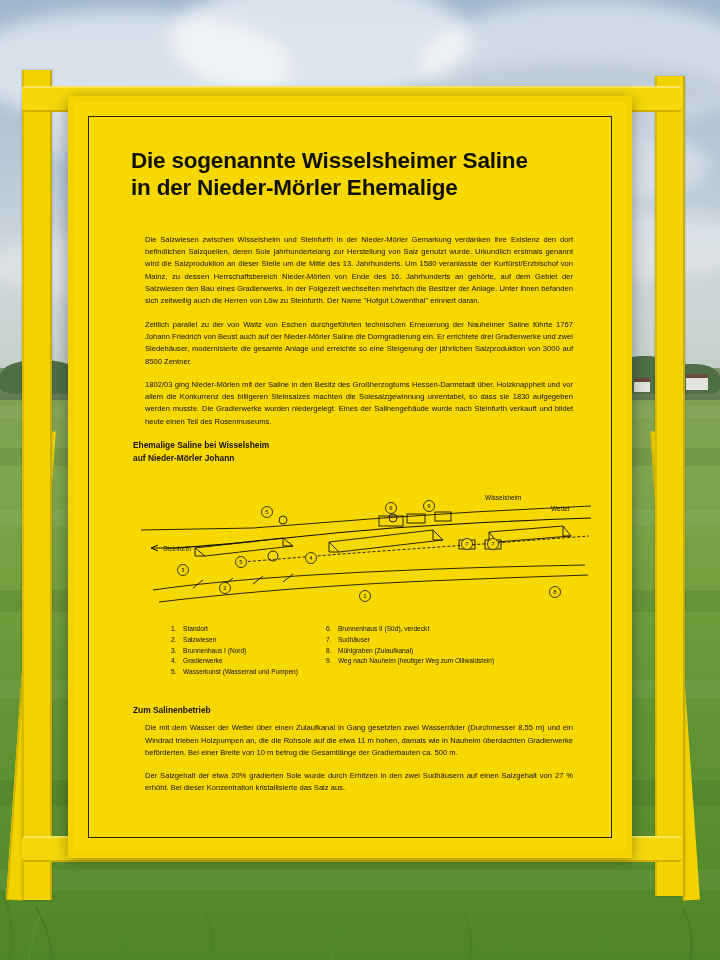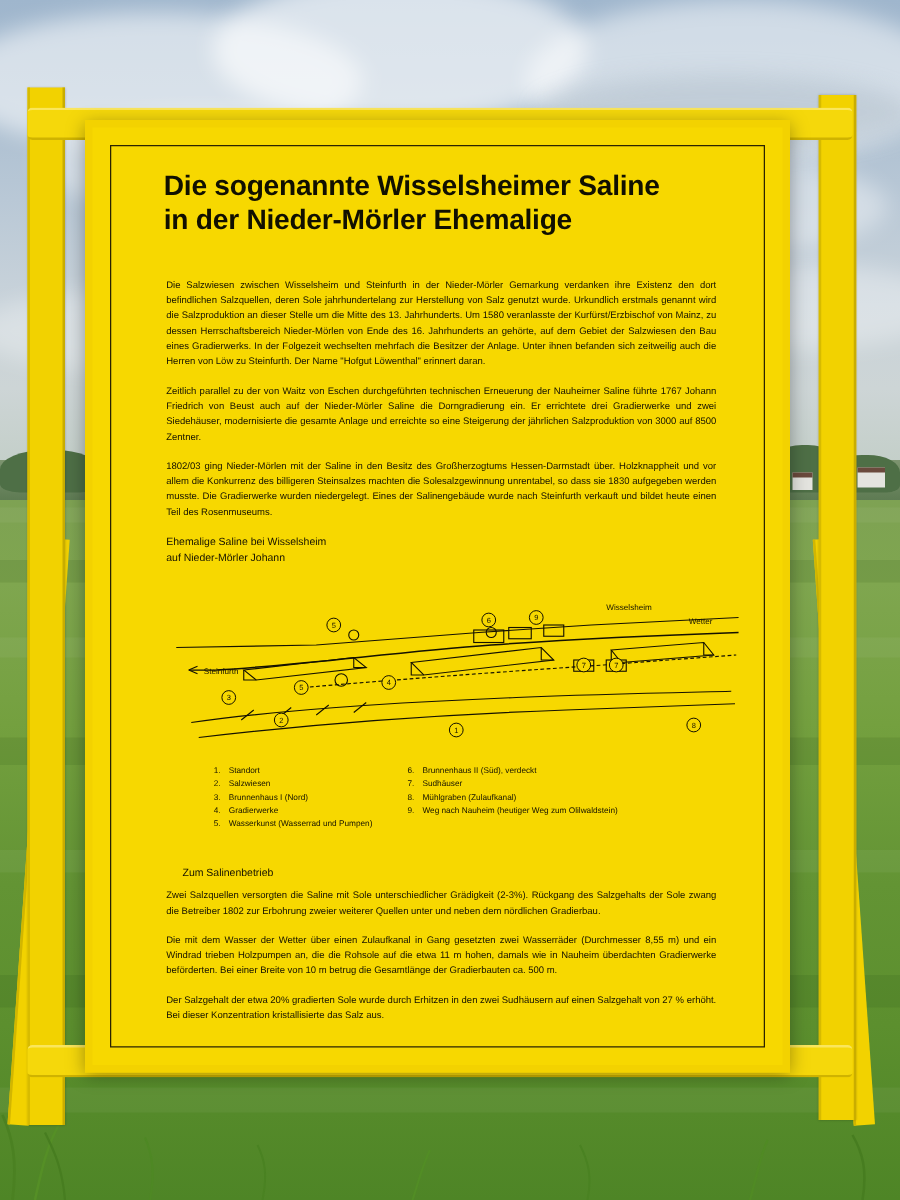--- a/index.html
+++ b/index.html
@@ -125,21 +125,21 @@
     border: 6px solid #f3d200;
     box-shadow: 0 3px 14px rgba(0,0,0,0.35);
   }
   .sign-inner {
     position: absolute;
     left: 14px;
     top: 14px;
     right: 14px;
     bottom: 14px;
     border: 1.5px solid #2a2300;
-    padding: 4px 24px;
+    padding: 16px 24px;
     box-sizing: border-box;
     overflow: hidden;
   }
   .sign-title {
     color: #111000;
     font-size: 22.5px;
     font-weight: bold;
     line-height: 1.22;
     letter-spacing: -0.2px;
     margin: 14px 0 0 18px;
@@ -147,26 +147,26 @@
   .sign-title .line2 { display: block; }
 
   .body-col {
     margin: 32px 14px 0 20px;
   }
   .para {
     color: #151200;
     font-size: 7.6px;
     line-height: 1.62;
     text-align: justify;
-    margin: 0 0 11px 0;
+    margin: 0 0 11px 12px;
   }
   .section-head {
     color: #151200;
     font-size: 8.4px;
-    font-weight: normal;
+    font-weight: bold;
     line-height: 1.5;
     margin: 8px 0 6px 0;
   }
   .section-head span { display: block; }
 
   
   .sketch {
     position: relative;
     margin: 6px 0 2px 0;
     height: 150px;
@@ -349,23 +349,22 @@
             <li><span class="num">5.</span><span>Wasserkunst (Wasserrad und Pumpen)</span></li>
           </ol>
           <ol>
             <li><span class="num">6.</span><span>Brunnenhaus II (Süd), verdeckt</span></li>
             <li><span class="num">7.</span><span>Sudhäuser</span></li>
             <li><span class="num">8.</span><span>Mühlgraben (Zulaufkanal)</span></li>
             <li><span class="num">9.</span><span>Weg nach Nauheim (heutiger Weg zum Olilwaldstein)</span></li>
           </ol>
         </div>
 
-        <div class="section-head" style="margin-top:26px;margin-left:13px;">Zum Salinenbetrieb</div>
-
-        <p class="para">Zwei Salzquellen versorgten die Saline mit Sole unterschiedlicher Grädigkeit (2-3%). Rückgang des Salzgehalts der Sole zwang die Betreiber 1802 zur Erbohrung zweier weiterer Quellen unter und neben dem nördlichen Gradierbau.</p>
+        <div class="section-head" style="margin-top:26px;">Zum Salinenbetrieb</div>
+
         <p class="para">Die mit dem Wasser der Wetter über einen Zulaufkanal in Gang gesetzten zwei Wasserräder (Durchmesser 8,55 m) und ein Windrad trieben Holzpumpen an, die die Rohsole auf die etwa 11 m hohen, damals wie in Nauheim überdachten Gradierwerke beförderten. Bei einer Breite von 10 m betrug die Gesamtlänge der Gradierbauten ca. 500 m.</p>
         <p class="para">Der Salzgehalt der etwa 20% gradierten Sole wurde durch Erhitzen in den zwei Sudhäusern auf einen Salzgehalt von 27 % erhöht. Bei dieser Konzentration kristallisierte das Salz aus.</p>
 
       </div>
     </div>
   </div>
 
 </div>
 
 </body></html>

